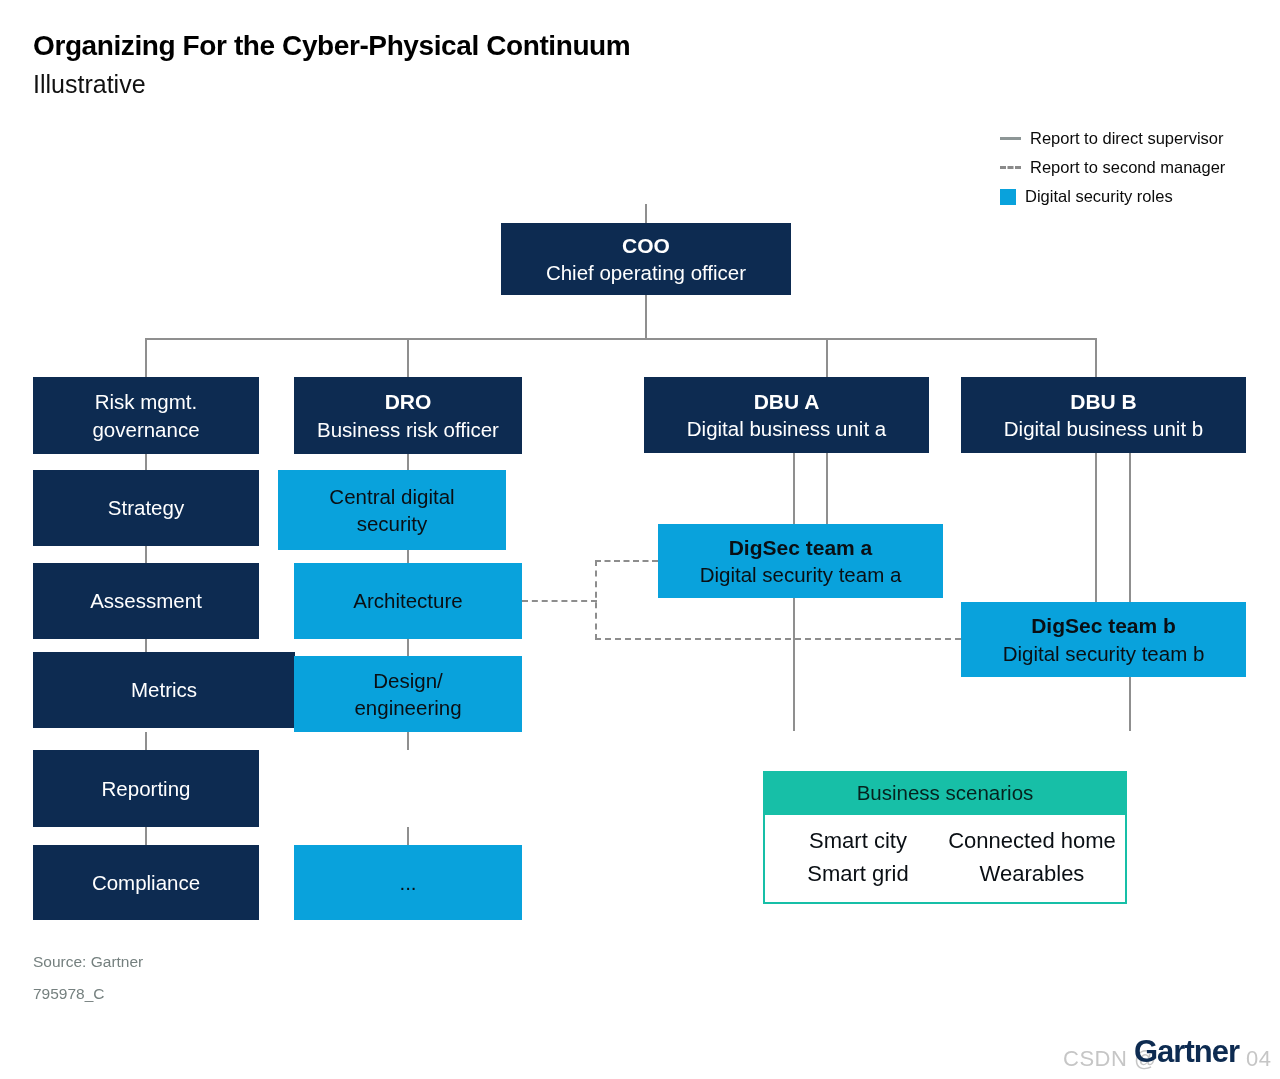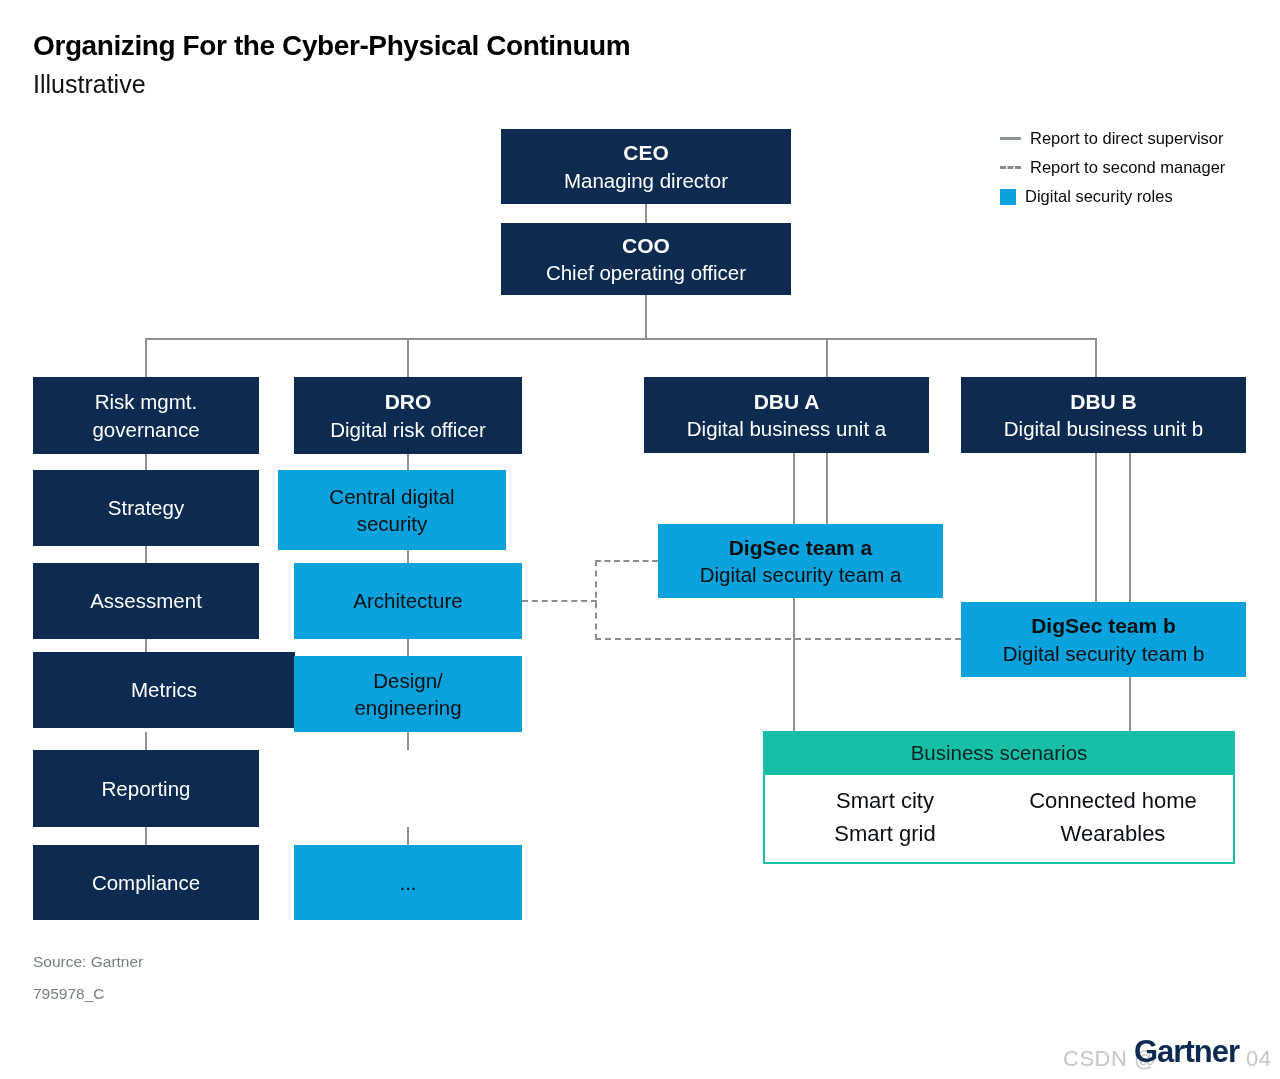--- a/index.html
+++ b/index.html
@@ -25,21 +25,21 @@
   .b-sub { font-size:20.5px; font-weight:400; white-space:pre-line; }
   .b-label { font-size:20.5px; font-weight:400; white-space:pre-line; }
 
   
   .cv { position:absolute; width:2px; background:#8f8f8f; }
   .ch { position:absolute; height:2px; background:#8f8f8f; }
   .dh { position:absolute; height:0; border-top:2px dashed #8d8d8d; }
   .dv { position:absolute; width:0; border-left:2px dashed #8d8d8d; }
 
   
-  .scen { position:absolute; left:763px; top:731px; width:472px; }
+  .scen { position:absolute; left:763px; top:771px; width:364px; }
   .scen-head { height:44px; background:#17bfa7; color:#06221e; display:flex; align-items:center; justify-content:center; font-size:20.5px; }
   .scen-body { background:#fff; border:2px solid #17bfa7; border-top:none; padding:13px 6px 15px 6px; display:grid; grid-template-columns:1fr 1fr; row-gap:7px; }
   .scen-item { text-align:center; font-size:22px; color:#0a0f14; }
 
   .src { position:absolute; left:33px; font-size:15.5px; color:#75807f; }
   .watermark { position:absolute; top:1046px; font-size:22px; color:#c6c6c6; letter-spacing:0.5px; }
   .logo { position:absolute; left:1134px; top:1034px; font-size:31px; font-weight:700; color:#0d2b51; letter-spacing:-1px; }
 </style>
 </head>
 <body>
@@ -57,24 +57,20 @@
     <div class="legend-row">
       <span class="sw-dashed"></span>
       <span class="legend-label">Report to second manager</span>
     </div>
     <div class="legend-row">
       <span class="sw-square"></span>
       <span class="legend-label">Digital security roles</span>
     </div>
   </div>
 
-  <div class="box navy" style="left:501px;top:129px;width:290px;height:75px">
-    <div class="b-title">CEO</div>
-    <div class="b-sub">Managing director</div>
-  </div>
   <div class="box navy" style="left:501px;top:223px;width:290px;height:72px">
     <div class="b-title">COO</div>
     <div class="b-sub">Chief operating officer</div>
   </div>
 
   <div class="cv" style="left:645px;top:204px;height:19px"></div>
   <div class="cv" style="left:645px;top:295px;height:44px"></div>
   <div class="ch" style="left:145px;top:338px;width:952px"></div>
   <div class="cv" style="left:145px;top:340px;height:37px"></div>
   <div class="cv" style="left:407px;top:340px;height:37px"></div>
@@ -121,21 +117,21 @@
   </div>
   <div class="box navy" style="left:33px;top:750px;width:226px;height:77px">
     <div class="b-label">Reporting</div>
   </div>
   <div class="box navy" style="left:33px;top:845px;width:226px;height:75px">
     <div class="b-label">Compliance</div>
   </div>
 
   <div class="box navy" style="left:294px;top:377px;width:228px;height:77px">
     <div class="b-title">DRO</div>
-    <div class="b-sub">Digital risk officer</div>
+    <div class="b-sub">Business risk officer</div>
   </div>
   <div class="box blue" style="left:278px;top:470px;width:228px;height:80px">
     <div class="b-label">Central digital
 security</div>
   </div>
   <div class="box blue" style="left:294px;top:563px;width:228px;height:76px">
     <div class="b-label">Architecture</div>
   </div>
   <div class="box blue" style="left:294px;top:656px;width:228px;height:76px">
     <div class="b-label">Design/

